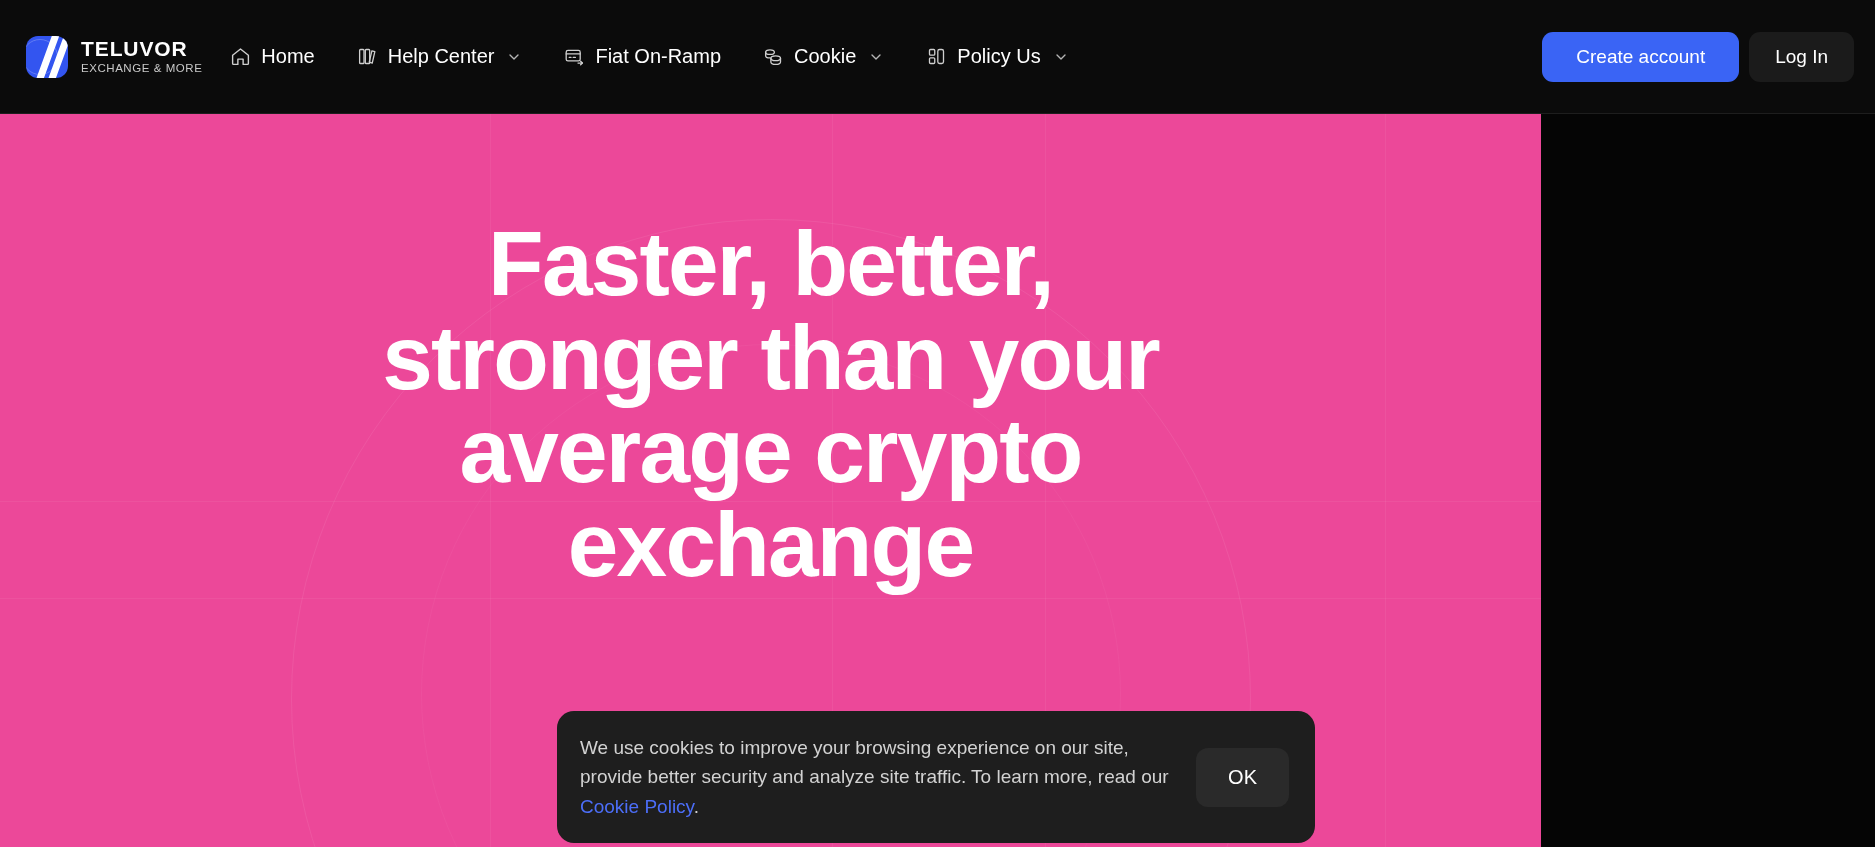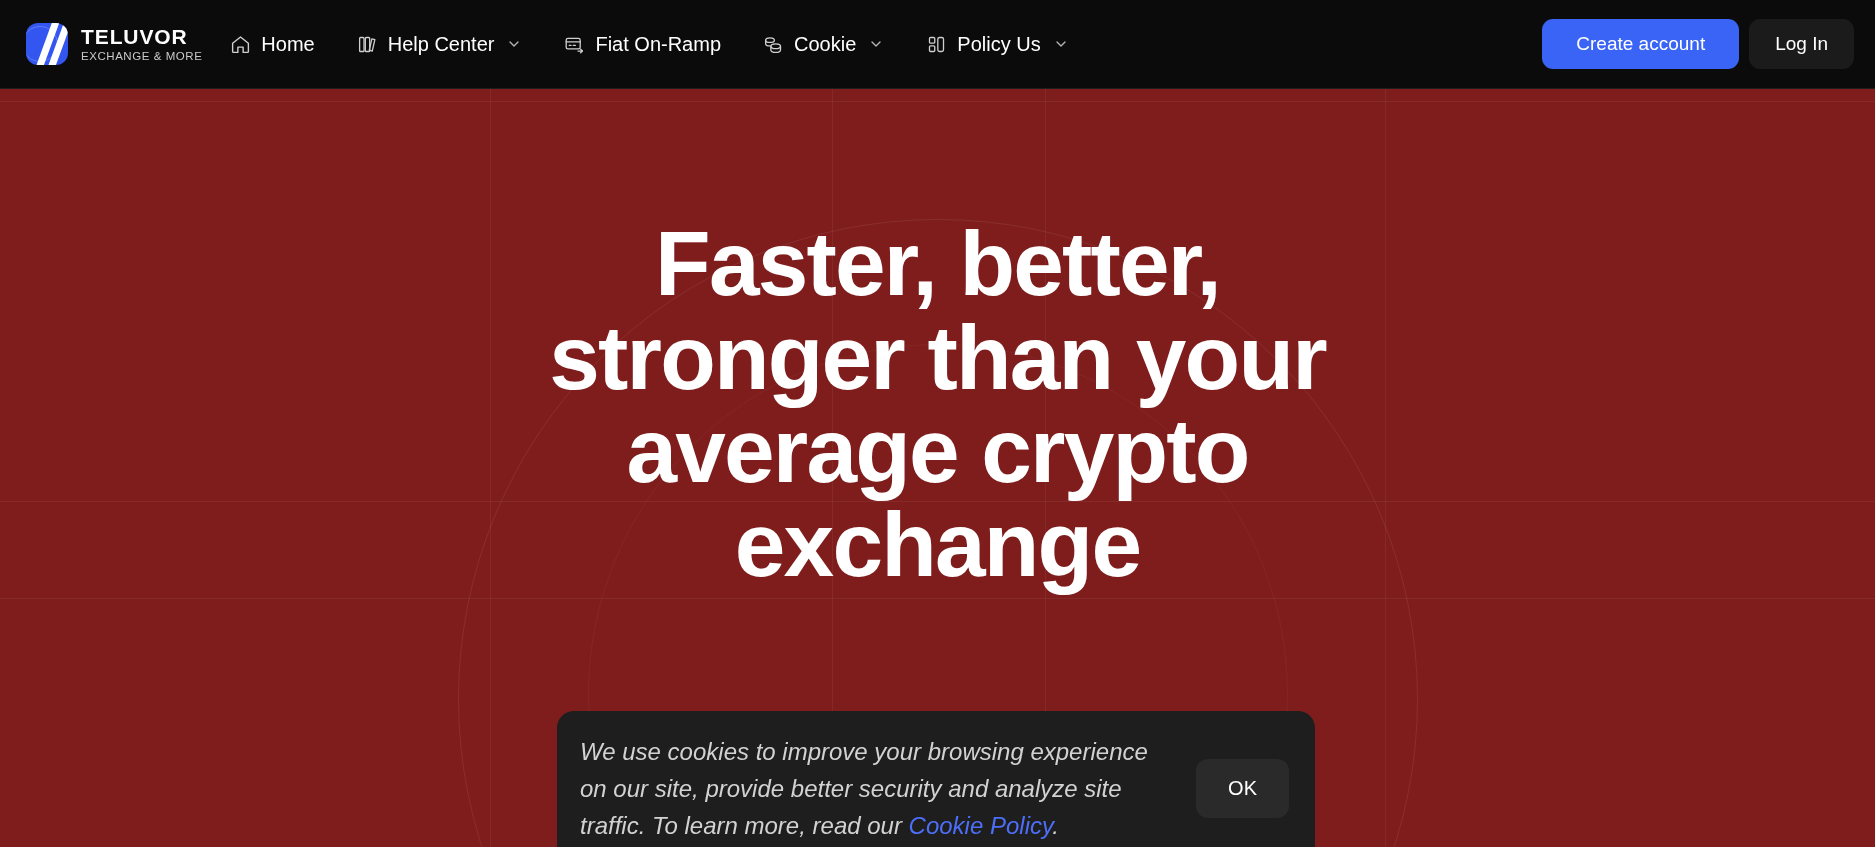--- a/index.html
+++ b/index.html
@@ -19,21 +19,21 @@
     height: 847px;
     background: #050505;
     overflow: hidden;
   }
 
   
   .header {
     position: absolute;
     top: 0; left: 0;
     width: 1875px;
-    height: 89px;
+    height: 114px;
     background: #0b0b0b;
     border-bottom: 1px solid #1e1e1e;
     display: flex;
     align-items: center;
     z-index: 40;
   }
 
   .brand {
     display: flex;
     align-items: center;
@@ -152,23 +152,23 @@
     padding: 14px 26px;
     cursor: pointer;
     font-family: inherit;
     white-space: nowrap;
   }
 
   
   .hero {
     position: absolute;
     top: 89px; left: 0;
-    width: 1875px;
+    width: 1541px;
     height: 758px;
-    background: #7f1d1d;
+    background: #ec4899;
     overflow: hidden;
   }
 
   .bg-grid {
     position: absolute;
     inset: 0;
     pointer-events: none;
   }
   .gline-v, .gline-h {
     position: absolute;
@@ -226,23 +226,22 @@
     border-radius: 17px;
     display: flex;
     align-items: center;
     padding: 22px 26px 22px 23px;
     gap: 18px;
     z-index: 60;
   }
   .cookie-text {
     flex: 1 1 auto;
     color: #d2d2d2;
-    font-size: 24px;
+    font-size: 19px;
     line-height: 1.55;
-    font-style: italic;
   }
   .cookie-link {
     color: #4c6ef8;
     text-decoration: none;
     cursor: pointer;
   }
   .cookie-ok {
     flex: 0 0 auto;
     background: #2a2a2a;
     color: #ffffff;

